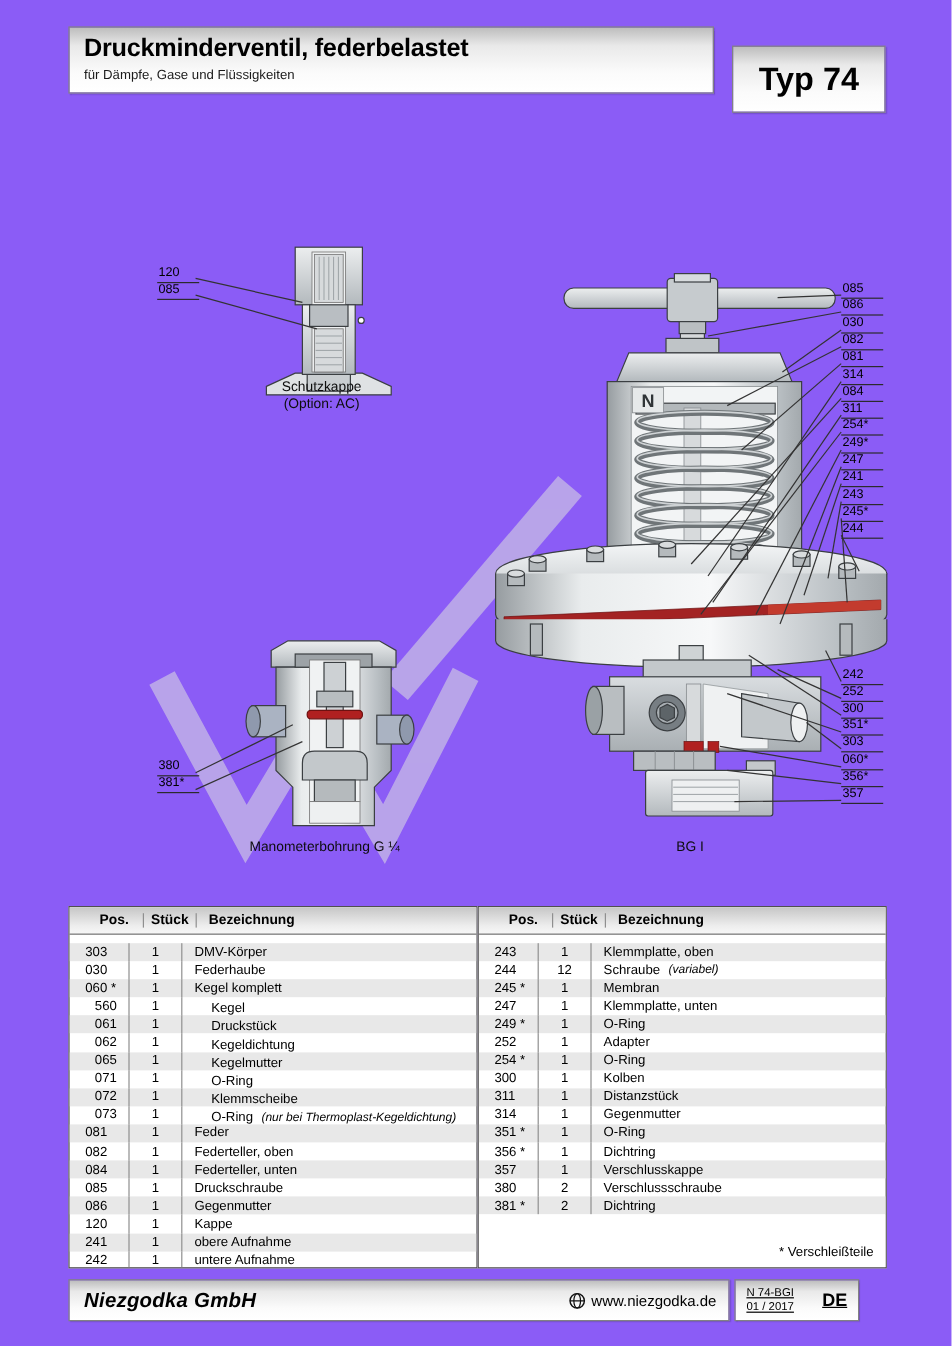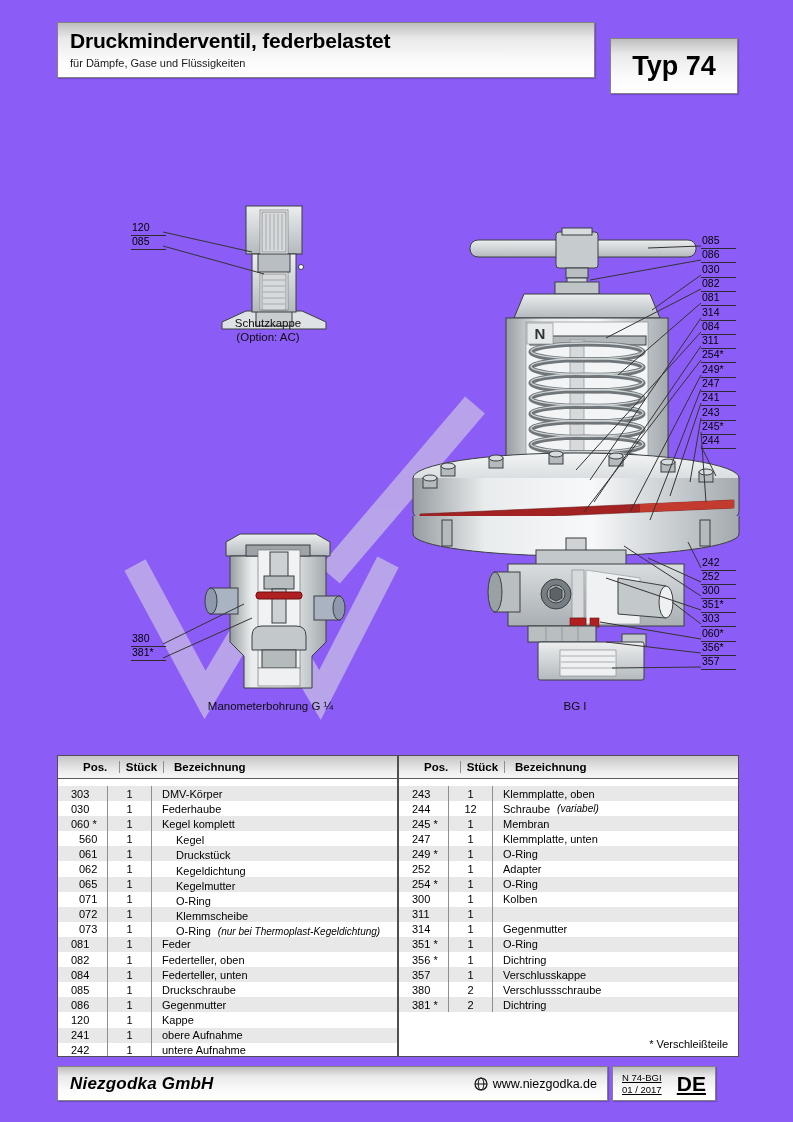--- a/index.html
+++ b/index.html
@@ -37,21 +37,21 @@
   .trow.indent .c-name{padding-left:24px;align-items:flex-end;}
   .nt{font-style:italic;font-size:10px;margin-left:7px;}
   .tfill{flex:1;position:relative;background:#fff;}
   .footnote{position:absolute;right:10px;bottom:6px;font-size:11px;}
   
   .foot-left{left:57px;top:1066px;width:551px;height:35px;display:flex;align-items:center;}
   .company{font-size:17px;font-weight:bold;margin-left:12px;letter-spacing:0.2px;font-style:italic;}
   .website{margin-left:auto;margin-right:10px;display:flex;align-items:center;font-size:12.5px;gap:5px;}
   .foot-right{left:612px;top:1066px;width:104px;height:35px;display:flex;align-items:center;text-decoration:underline;}
   .docmeta{margin-left:9px;font-size:9.5px;line-height:12px;}
-  .lang{margin-left:auto;margin-right:9px;font-size:21px;font-weight:bold;}
+  .lang{margin-left:auto;margin-right:9px;font-size:15px;font-weight:bold;}
 </style>
 </head>
 <body>
 
 <div class="page">
 
   <div class="gbox title-box">
     <div class="title">Druckminderventil, federbelastet</div>
     <div class="subtitle">für Dämpfe, Gase und Flüssigkeiten</div>
   </div>
@@ -529,20 +529,24 @@
           <span class="c-pos">300</span>
           <span class="c-qty">1</span>
           <span class="c-name">
               <span class="nm">Kolben</span>
               <span class="nt"></span>
             </span>
         </div>
           <div class="trow shade">
           <span class="c-pos">311</span>
           <span class="c-qty">1</span>
+          <span class="c-name">
+              <span class="nm">Distanzstück</span>
+              <span class="nt"></span>
+            </span>
         </div>
           <div class="trow">
           <span class="c-pos">314</span>
           <span class="c-qty">1</span>
           <span class="c-name">
               <span class="nm">Gegenmutter</span>
               <span class="nt"></span>
             </span>
         </div>
           <div class="trow shade">

